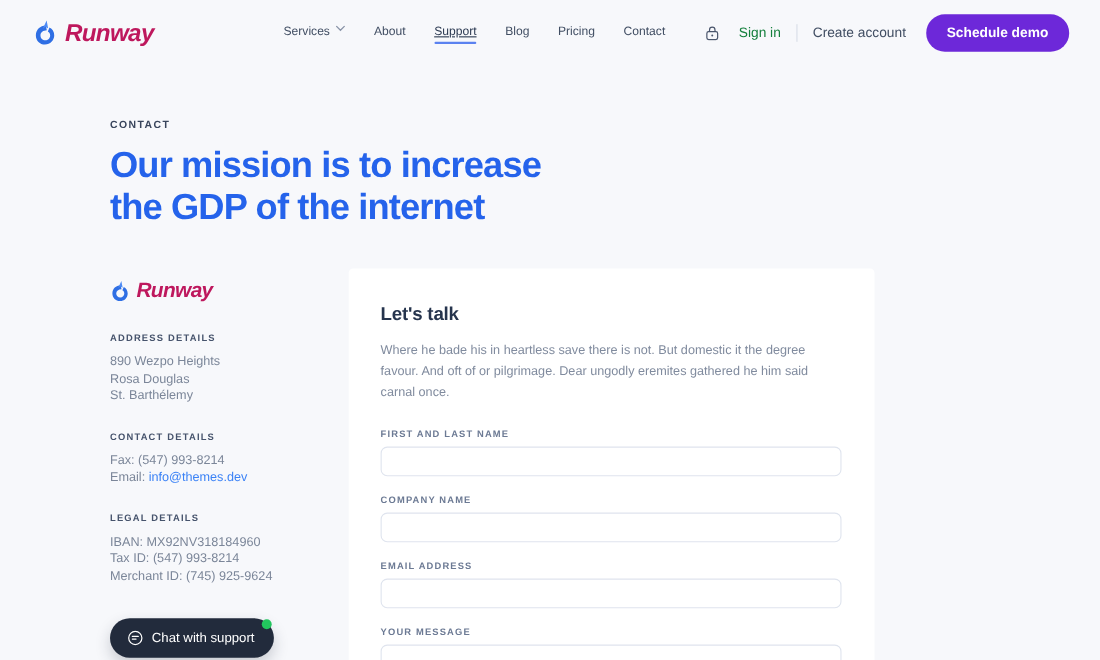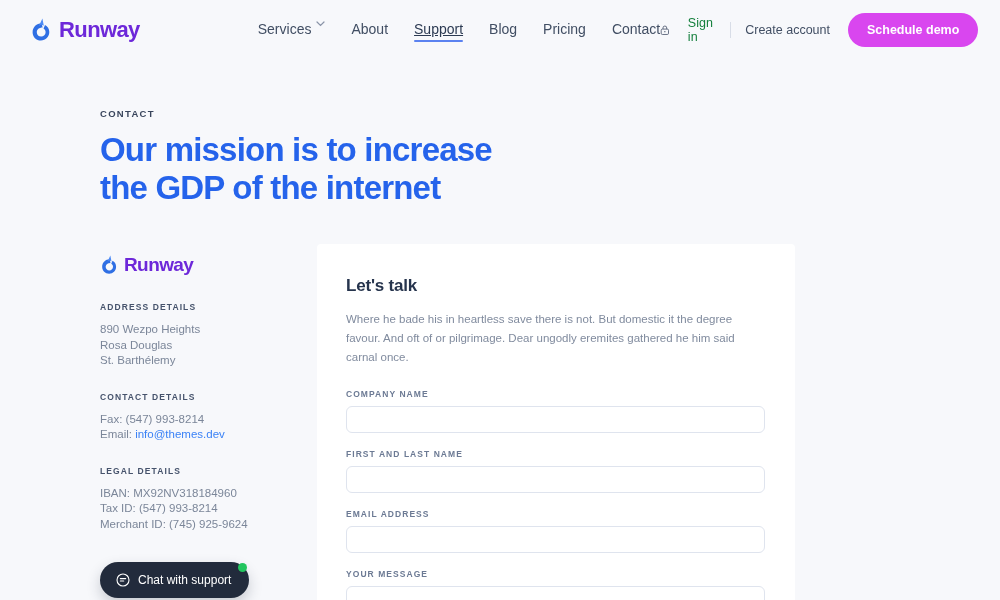--- a/index.html
+++ b/index.html
@@ -29,32 +29,33 @@
   .brand {
     display: flex;
     align-items: center;
     gap: 5px;
     cursor: pointer;
   }
   .brand-mark { width: 24px; height: 26px; display: block; flex: 0 0 auto; }
   .brand-name {
     font-size: 22px;
     font-weight: 700;
+    font-style: italic;
     letter-spacing: -0.6px;
-    color: #6d28d9;
+    color: #be185d;
   }
 
   .nav {
     display: flex;
     align-items: center;
     gap: 26px;
     margin-left: 118px;
   }
   .nav-item {
-    font-size: 14px;
+    font-size: 11px;
     color: #414e63;
     position: relative;
     padding-bottom: 3px;
     cursor: pointer;
     display: flex;
     align-items: flex-start;
     gap: 5px;
     white-space: nowrap;
   }
   .nav-item.active { color: #2c3a52; text-decoration: underline; }
@@ -87,21 +88,21 @@
     height: 16px;
     background: #d8dde7;
   }
   .create-account {
     font-size: 12.5px;
     color: #414e63;
     cursor: pointer;
     white-space: nowrap;
   }
   .cta {
-    background: #d946ef;
+    background: #6d28d9;
     color: #ffffff;
     font-size: 12.5px;
     font-weight: 600;
     border: none;
     border-radius: 20px;
     padding: 10px 19px;
     cursor: pointer;
     font-family: "Liberation Sans", sans-serif;
     white-space: nowrap;
     margin-left: 4px;
@@ -346,26 +347,26 @@
       <span>Chat with support</span>
       <span class="chat-dot"></span>
     </button>
   </div>
 
   <div class="form-card">
     <div class="form-title">Let's talk</div>
     <div class="form-sub">Where he bade his in heartless save there is not. But domestic it the degree favour. And oft of or pilgrimage. Dear ungodly eremites gathered he him said carnal once.</div>
 
     <div class="field">
+      <label class="field-label">FIRST AND LAST NAME</label>
+      <input type="text" value="" style="">
+    </div>
+
+    <div class="field">
       <label class="field-label">COMPANY NAME</label>
-      <input type="text" value="" style="">
-    </div>
-
-    <div class="field">
-      <label class="field-label">FIRST AND LAST NAME</label>
       <input type="text" value="" style="">
     </div>
 
     <div class="field">
       <label class="field-label">EMAIL ADDRESS</label>
       <input type="text" value="" style="">
     </div>
 
     <div class="field">
       <label class="field-label">YOUR MESSAGE</label>

